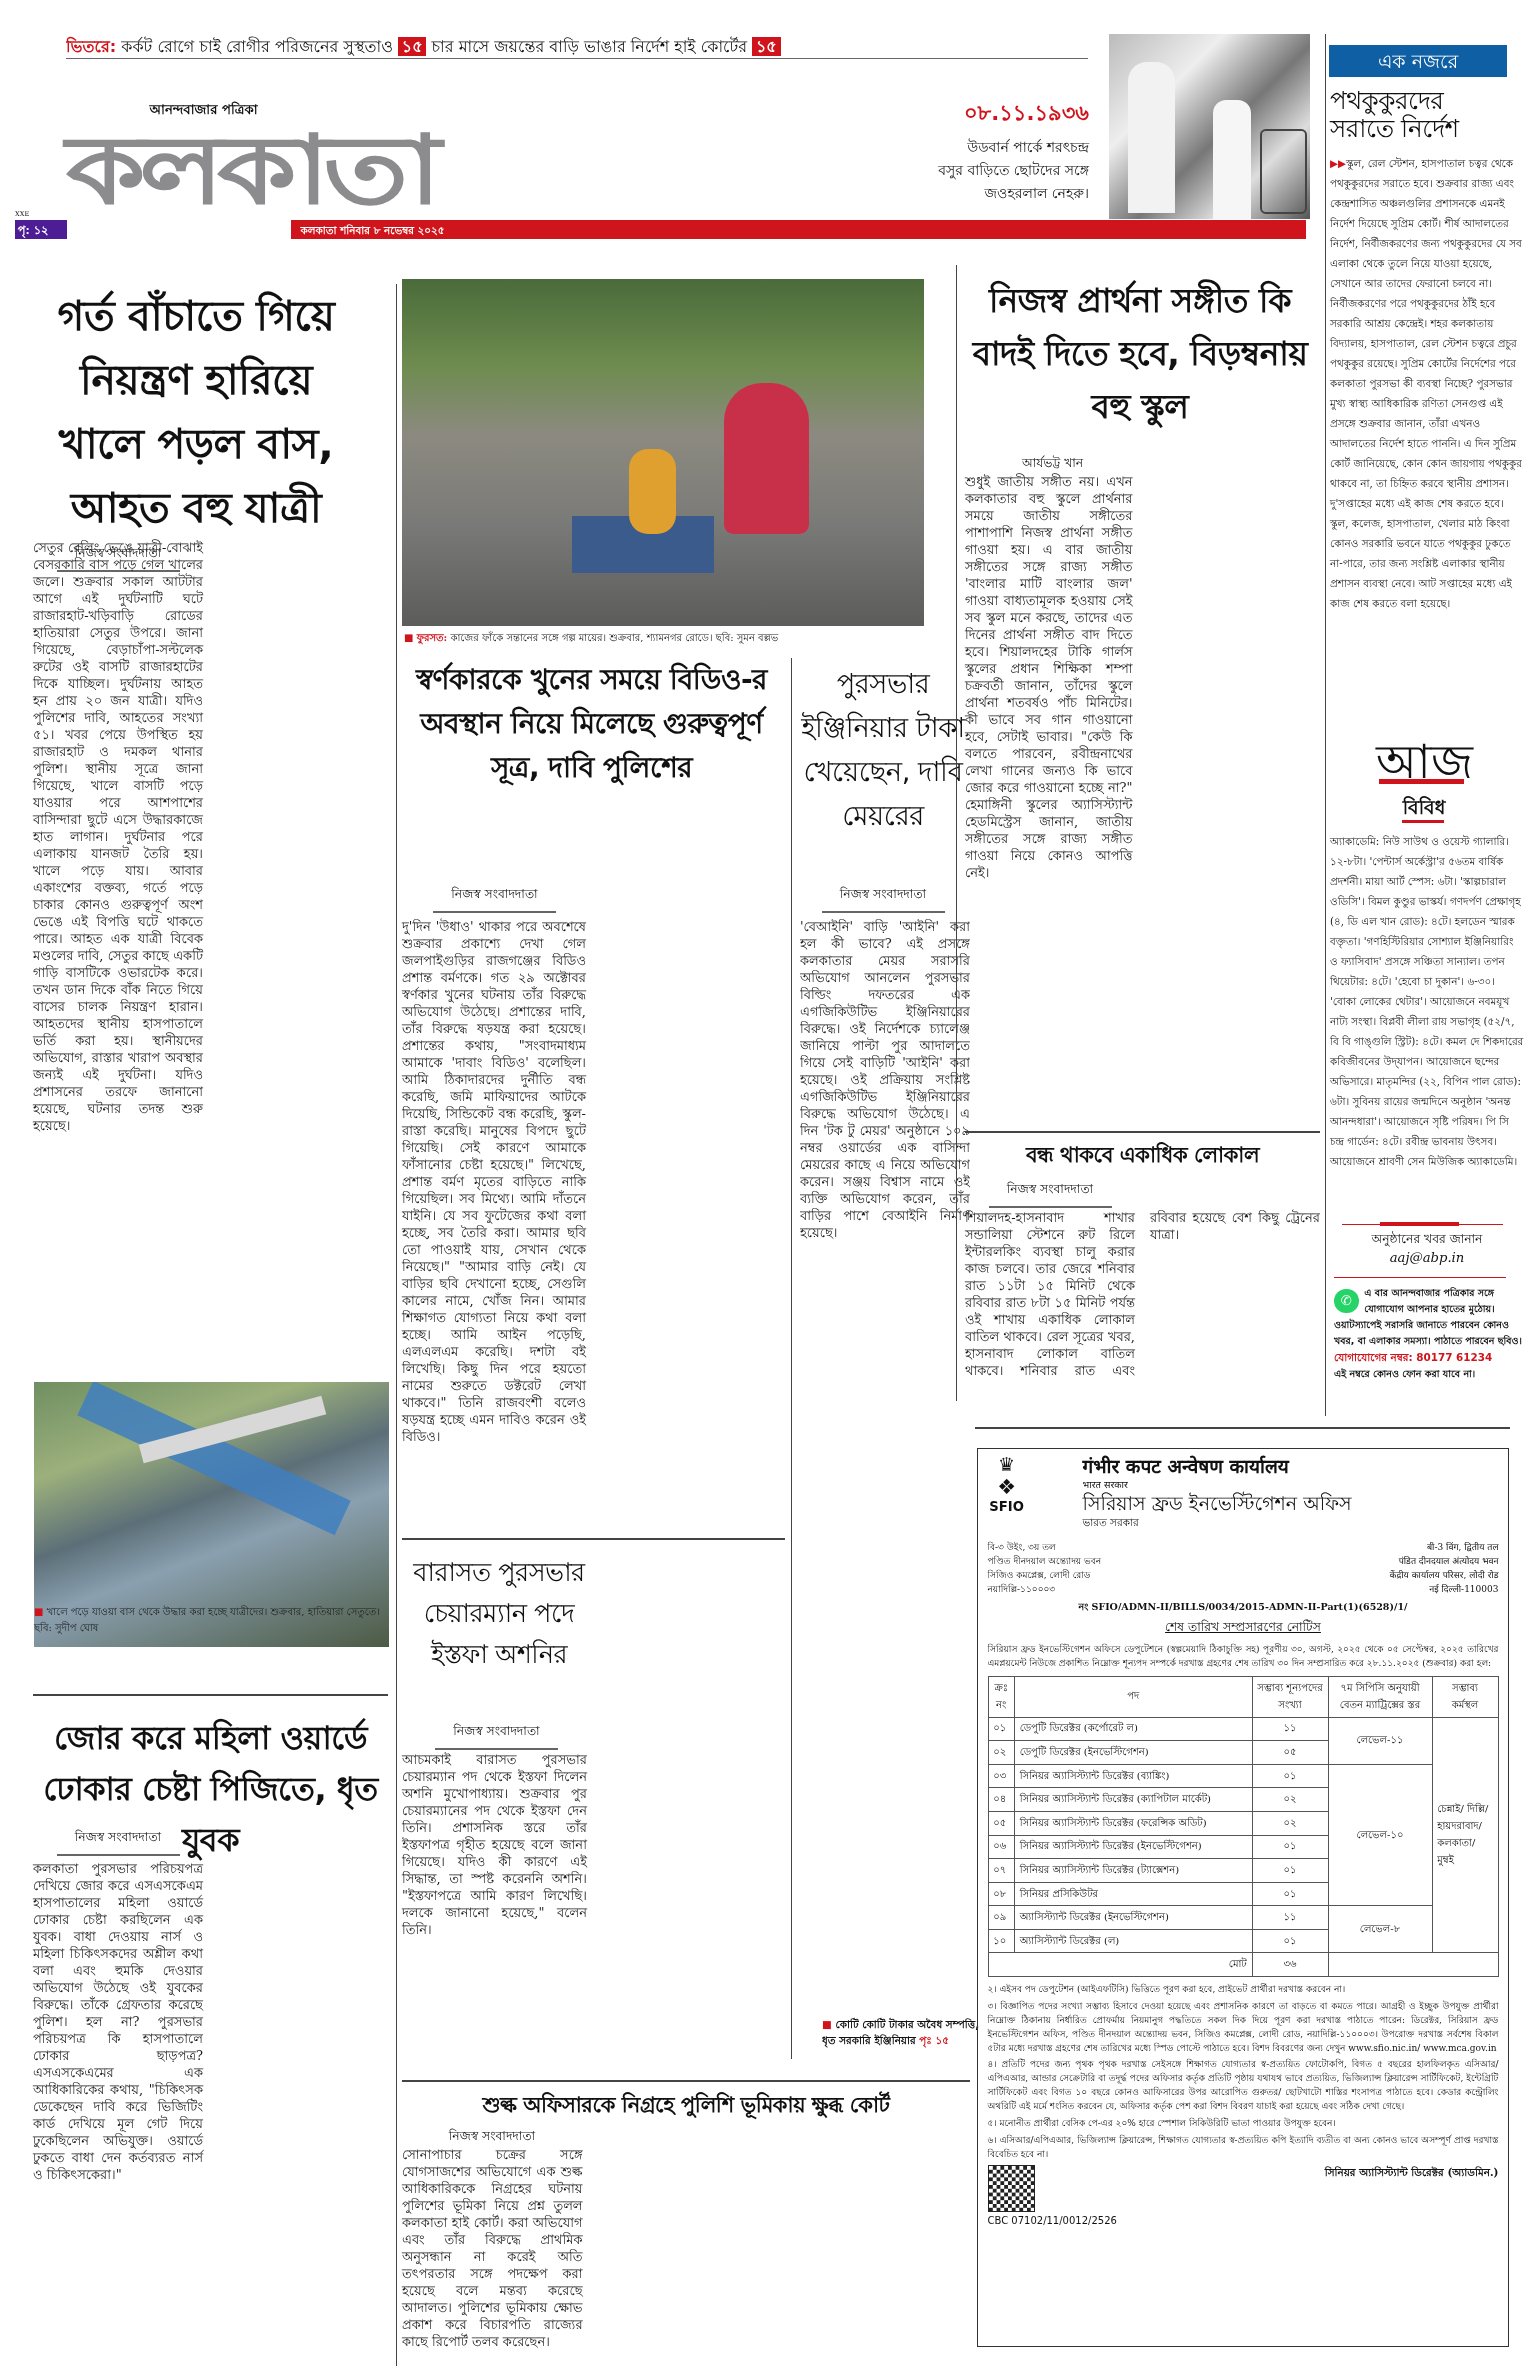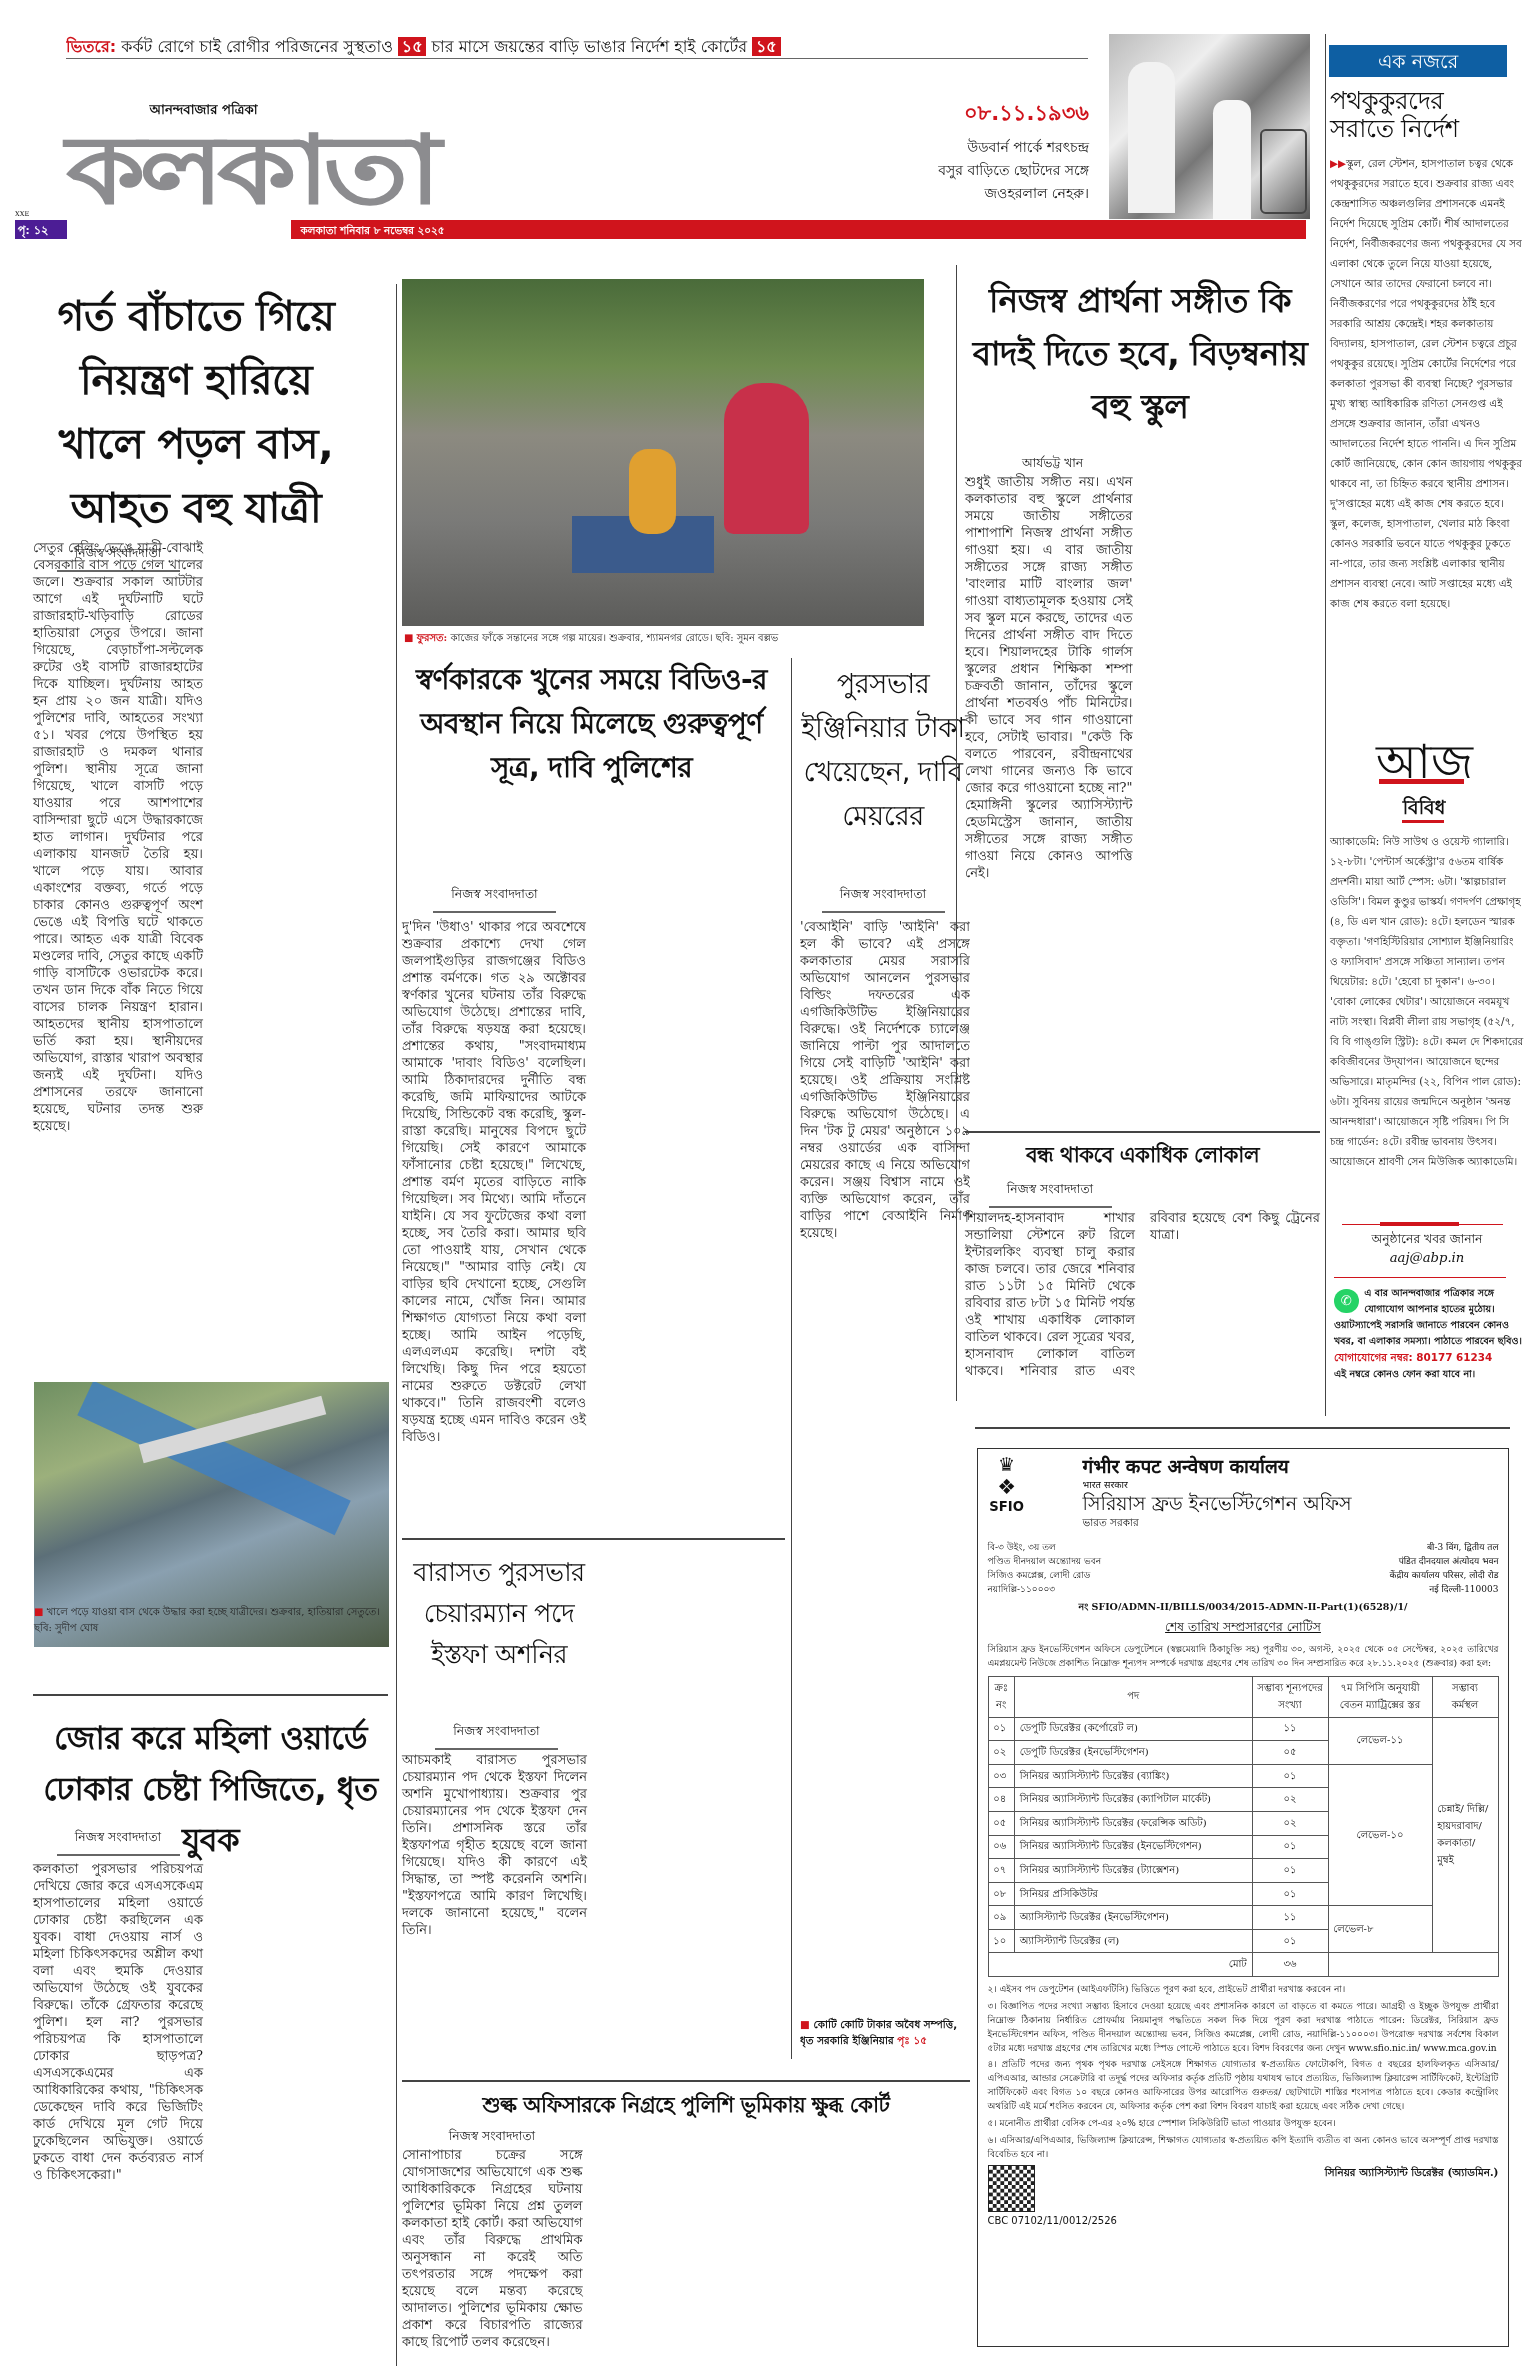--- a/index.html
+++ b/index.html
@@ -133,21 +133,21 @@
 </div>
 <div class="abs body-text" style="left:800px;top:918px;width:170px;height:1136px;overflow:hidden;">'বেআইনি' বাড়ি 'আইনি' করা হল কী ভাবে? এই প্রসঙ্গে কলকাতার মেয়র সরাসরি অভিযোগ আনলেন পুরসভার বিল্ডিং দফতরের এক এগজিকিউটিভ ইঞ্জিনিয়ারের বিরুদ্ধে। ওই নির্দেশকে চ্যালেঞ্জ জানিয়ে পাল্টা পুর আদালতে গিয়ে সেই বাড়িটি 'আইনি' করা হয়েছে। ওই প্রক্রিয়ায় সংশ্লিষ্ট এগজিকিউটিভ ইঞ্জিনিয়ারের বিরুদ্ধে অভিযোগ উঠেছে। এ দিন 'টক টু মেয়র' অনুষ্ঠানে ১০৯ নম্বর ওয়ার্ডের এক বাসিন্দা মেয়রের কাছে এ নিয়ে অভিযোগ করেন। সঞ্জয় বিশ্বাস নামে ওই ব্যক্তি অভিযোগ করেন, তাঁর বাড়ির পাশে বেআইনি নির্মাণ হয়েছে।</div>
 
 <div class="abs hrule" style="left:402px;top:1538px;width:383px;"></div>
 <div class="abs head" style="left:402px;top:1552px;width:194px;font-size:25.6px;line-height:41px;font-weight:normal;">বারাসত পুরসভার চেয়ারম্যান পদে ইস্তফা অশনির</div>
 <div class="abs" style="left:402px;top:1722px;width:189px;">
   <div class="byline">নিজস্ব সংবাদদাতা</div>
   <div class="byline-rule"></div>
 </div>
 <div class="abs body-text" style="left:402px;top:1751px;width:383px;height:312px;column-count:2;column-gap:13.2px;column-fill:auto;">আচমকাই বারাসত পুরসভার চেয়ারম্যান পদ থেকে ইস্তফা দিলেন অশনি মুখোপাধ্যায়। শুক্রবার পুর চেয়ারম্যানের পদ থেকে ইস্তফা দেন তিনি। প্রশাসনিক স্তরে তাঁর ইস্তফাপত্র গৃহীত হয়েছে বলে জানা গিয়েছে। যদিও কী কারণে এই সিদ্ধান্ত, তা স্পষ্ট করেননি অশনি। "ইস্তফাপত্রে আমি কারণ লিখেছি। দলকে জানানো হয়েছে," বলেন তিনি।</div>
-<div class="abs" style="left:800px;top:2016px;width:170px;font-family:'DejaVu Sans',sans-serif;font-weight:bold;font-size:10.4px;line-height:16px;">
+<div class="abs" style="left:822px;top:2016px;width:170px;font-family:'DejaVu Sans',sans-serif;font-weight:bold;font-size:10.4px;line-height:16px;">
   <span class="red">■</span>
   <span>কোটি কোটি টাকার অবৈধ সম্পত্তি, ধৃত সরকারি ইঞ্জিনিয়ার</span>
   <span class="red">পৃঃ ১৫</span>
 </div>
 
 <div class="vrule" style="left:956px;top:265px;height:1136px;"></div>
 <div class="abs head" style="left:965px;top:274px;width:350px;font-size:33px;line-height:53px;">নিজস্ব প্রার্থনা সঙ্গীত কি বাদই দিতে হবে, বিড়ম্বনায় বহু স্কুল</div>
 <div class="abs" style="left:965px;top:454px;width:175px;font-size:12.3px;text-align:center;">আর্যভট্ট খান</div>
 <div class="abs body-text cols2" style="left:965px;top:473px;width:350px;height:653px;column-fill:auto;">শুধুই জাতীয় সঙ্গীত নয়। এখন কলকাতার বহু স্কুলে প্রার্থনার সময়ে জাতীয় সঙ্গীতের পাশাপাশি নিজস্ব প্রার্থনা সঙ্গীত গাওয়া হয়। এ বার জাতীয় সঙ্গীতের সঙ্গে রাজ্য সঙ্গীত 'বাংলার মাটি বাংলার জল' গাওয়া বাধ্যতামূলক হওয়ায় সেই সব স্কুল মনে করছে, তাদের এত দিনের প্রার্থনা সঙ্গীত বাদ দিতে হবে। শিয়ালদহের টাকি গার্লস স্কুলের প্রধান শিক্ষিকা শম্পা চক্রবর্তী জানান, তাঁদের স্কুলে প্রার্থনা শতবর্ষও পাঁচ মিনিটের। কী ভাবে সব গান গাওয়ানো হবে, সেটাই ভাবার। "কেউ কি বলতে পারবেন, রবীন্দ্রনাথের লেখা গানের জন্যও কি ভাবে জোর করে গাওয়ানো হচ্ছে না?" হেমাঙ্গিনী স্কুলের অ্যাসিস্ট্যান্ট হেডমিস্ট্রেস জানান, জাতীয় সঙ্গীতের সঙ্গে রাজ্য সঙ্গীত গাওয়া নিয়ে কোনও আপত্তি নেই।</div>
 
@@ -245,21 +245,21 @@
         </tr>
     <tr>
           <td>০৮</td>
           <td>সিনিয়র প্রসিকিউটর</td>
           <td style="text-align:center">০১</td>
         </tr>
     <tr>
           <td>০৯</td>
           <td>অ্যাসিস্ট্যান্ট ডিরেক্টর (ইনভেস্টিগেশন)</td>
           <td style="text-align:center">১১</td>
-          <td rowspan="2" style="">লেভেল-৮</td>
+          <td rowspan="2" style="text-align:center">লেভেল-৮</td>
         </tr>
     <tr>
           <td>১০</td>
           <td>অ্যাসিস্ট্যান্ট ডিরেক্টর (ল)</td>
           <td style="text-align:center">০১</td>
         </tr>
     <tr>
           <td colspan="2" style="text-align:right">মোট</td>
           <td style="text-align:center">৩৬</td>
           <td colspan="2"></td>

